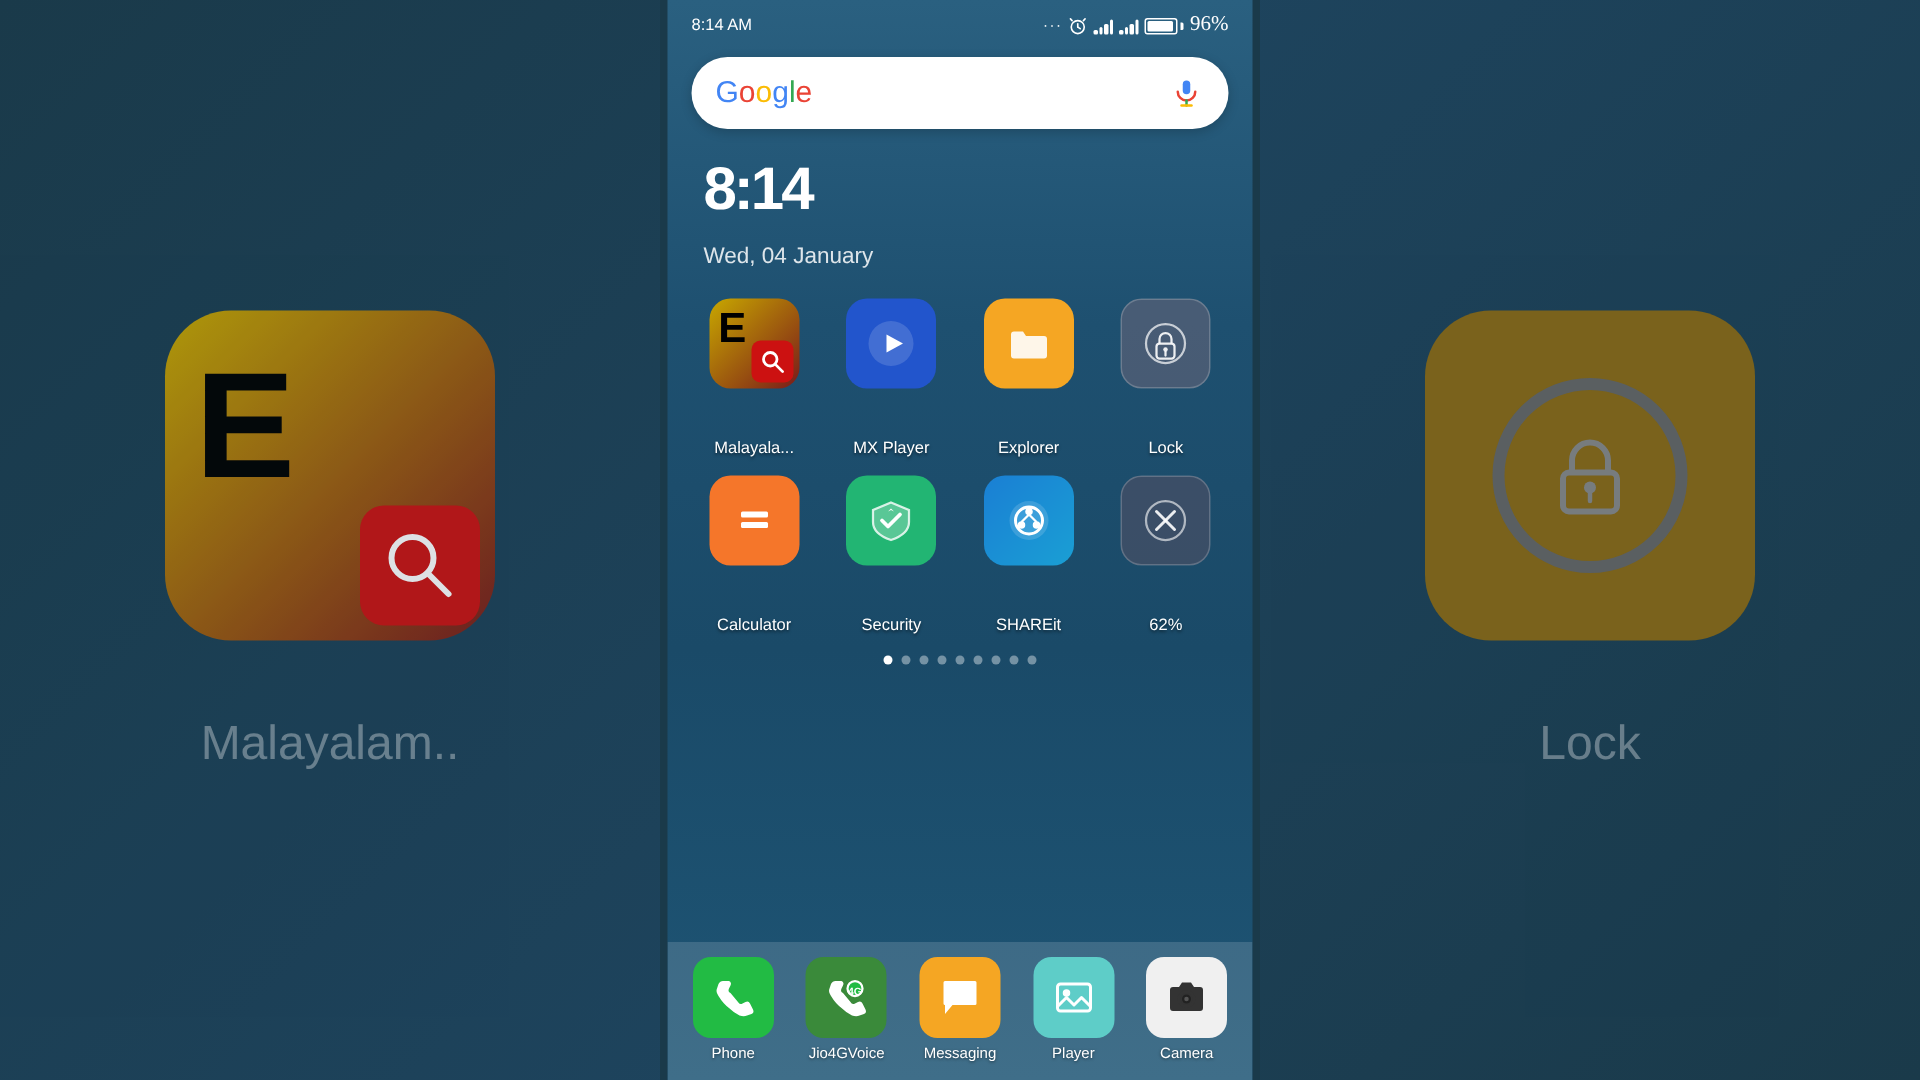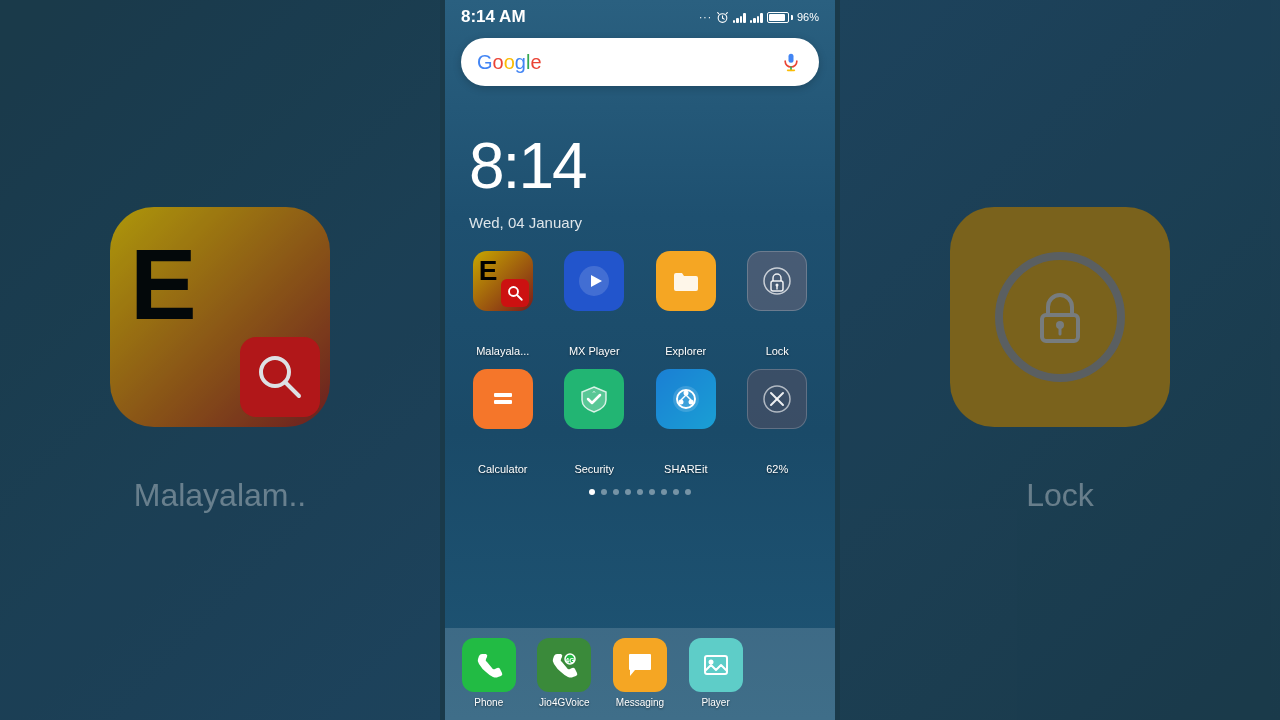--- a/index.html
+++ b/index.html
@@ -96,23 +96,23 @@
 
     
     .status-bar {
       display: flex;
       justify-content: space-between;
       align-items: center;
       padding: 8px 16px 4px;
       height: 30px;
     }
     .status-time {
-      font-size: 17px;
+      font-size: 11px;
       color: #fff;
-      font-weight: 700;
+      font-weight: 400;
     }
     .status-icons {
       display: flex;
       align-items: center;
       gap: 4px;
       font-size: 11px;
       color: #fff;
     }
     .battery-icon {
       display: flex;
@@ -168,26 +168,25 @@
       display: flex;
       align-items: center;
       justify-content: center;
     }
 
     
     .clock-section {
       padding: 12px 24px 4px;
     }
     .clock-time {
-      font-size: 64px;
+      font-size: 40px;
       color: #fff;
-      font-weight: 400;
+      font-weight: 700;
       line-height: 1;
       letter-spacing: -2px;
-      margin-top: 28px;
     }
     .clock-date {
       font-size: 15px;
       color: rgba(255,255,255,0.85);
       margin-top: 16px;
     }
 
     
     .app-grid {
       padding: 16px 16px 0;
@@ -395,21 +394,21 @@
         <div class="signal-bar" style="height:7px;"></div>
         <div class="signal-bar" style="height:10px;"></div>
       </div>
 
       <div class="battery-icon">
         <div class="battery-body">
           <div class="battery-fill"></div>
         </div>
         <div class="battery-tip"></div>
       </div>
-      <span style="font-size:11px;color:#fff;">96%</span>
+      <span style="font-size:14px;color:#fff;font-family:Liberation Serif, serif;">96%</span>
     </div>
   </div>
 
   <div class="search-bar">
     <span class="google-logo">
       <span class="g-blue">G</span><span class="g-red">o</span><span class="g-yellow">o</span><span class="g-blue">g</span><span class="g-green">l</span><span class="g-red">e</span>
     </span>
     <div class="mic-icon">
       <svg width="20" height="20" viewBox="0 0 24 24">
         <rect x="9" y="2" width="6" height="11" rx="3" fill="#4285F4"></rect>
@@ -568,15 +567,26 @@
       <div class="dock-icon" style="background:#5ecdc8;">
         <svg width="30" height="30" viewBox="0 0 30 30">
           <rect x="4" y="6" width="22" height="18" rx="2" fill="none" stroke="white" stroke-width="2"></rect>
           <circle cx="10" cy="12" r="2.5" fill="white"></circle>
           <path d="M4 21 L10 15 L15 20 L20 15 L26 21" stroke="white" stroke-width="2" fill="none" stroke-linejoin="round"></path>
         </svg>
       </div>
       <span class="dock-label">Player</span>
     </div>
 
+    <div class="dock-item">
+      <div class="dock-icon" style="background:#f0f0f0;">
+        <svg width="30" height="30" viewBox="0 0 30 30">
+          <path d="M4 10 Q4 8 6 8 L10 8 L12 5 L18 5 L20 8 L24 8 Q26 8 26 10 L26 22 Q26 24 24 24 L6 24 Q4 24 4 22 Z" fill="#333"></path>
+          <circle cx="15" cy="16" r="5" fill="none" stroke="#333" stroke-width="2"></circle>
+          <circle cx="15" cy="16" r="3" fill="#222"></circle>
+          <circle cx="15" cy="16" r="1.5" fill="#555"></circle>
+        </svg>
+      </div>
+      <span class="dock-label">Camera</span>
+    </div>
 
   </div>
 </div>
 
 </body></html>

